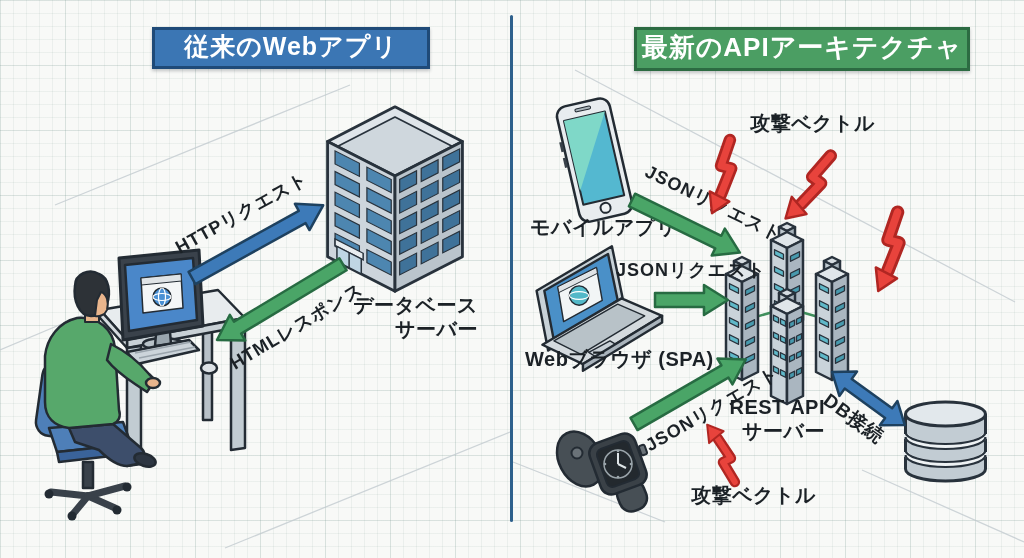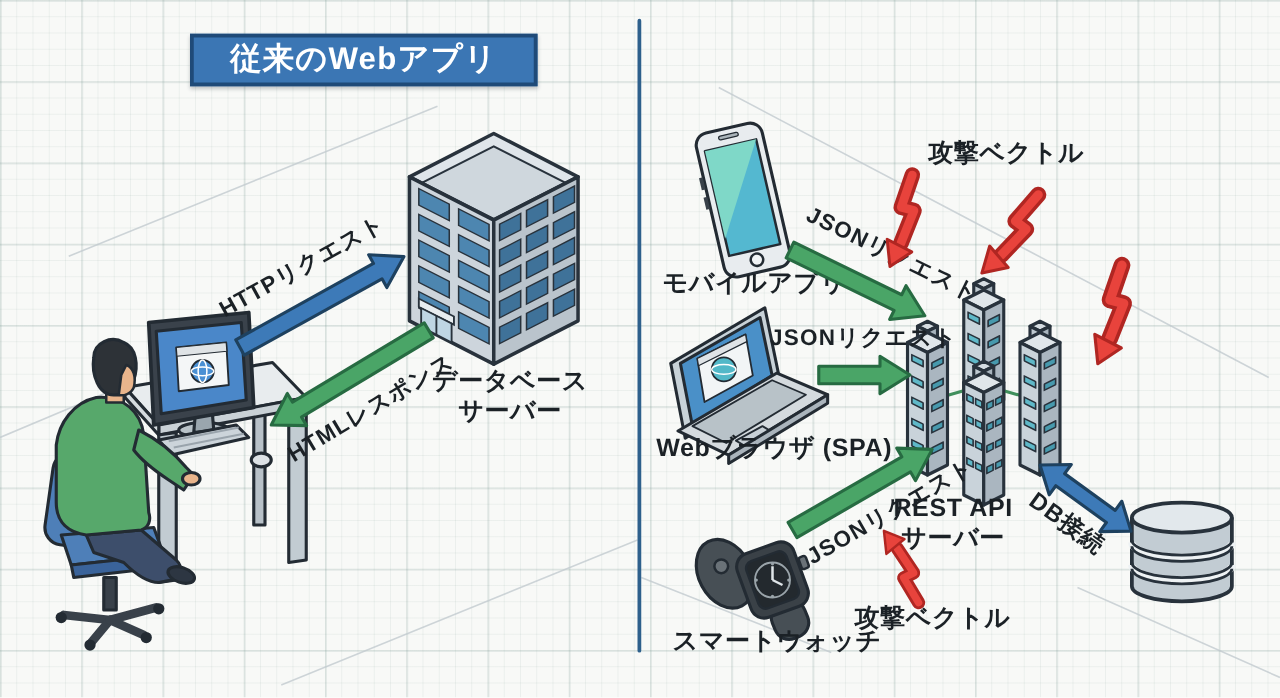--- a/index.html
+++ b/index.html
@@ -16,21 +16,21 @@
   }
   .abs{position:absolute;}
   svg{display:block;overflow:visible;}
   .header{
     position:absolute;display:flex;align-items:flex-start;justify-content:center;
     color:#fff;font-weight:800;letter-spacing:1px;
     box-shadow:0 2px 3px rgba(30,40,50,0.25);
     margin-left:36px;
   }
   .lbl{
-    position:absolute;font-weight:800;color:#1b2126;text-align:center;
+    position:absolute;font-weight:800;color:#1b2126;text-align:right;
     line-height:1.18;letter-spacing:0.5px;font-size:20px;white-space:nowrap;
   }
   .arrow{position:absolute;transform-origin:0 50%;}
   .albl{
     position:absolute;left:0;width:100%;text-align:center;font-weight:800;
     font-size:18px;color:#1b2126;white-space:nowrap;letter-spacing:1px;
   }
   .divider{position:absolute;background:#2e608c;border-radius:2px;}
 </style>
 </head>
@@ -159,20 +159,23 @@
     <svg width="147" height="30" viewBox="0 0 147 30">
       <polygon points="147,8 24,8 24,0 0,15 24,30 24,22 147,22" fill="#4aa567" stroke="#276b42" stroke-width="2.5" stroke-linejoin="round"></polygon>
     </svg>
   </div>
 
   <div class="lbl" style="left:338px;top:294px;width:140px;">
     <div>データベース</div>
     <div>サーバー</div>
   </div>
 
+  <div class="header" style="left:598px;top:27px;width:330px;height:38px;background:#4b9e63;border:3px solid #2c6b42;font-size:26px;">
+    <span>最新のAPIアーキテクチャ</span>
+  </div>
 
   <svg class="abs" style="left:550px;top:95px;" width="90" height="135" viewBox="0 0 90 135">
     <g transform="rotate(-13 45 67)" stroke="#232b33" stroke-width="2.5" stroke-linejoin="round">
       <rect x="18" y="6" width="54" height="118" rx="10" fill="#e8ecef"></rect>
       <rect x="14.5" y="40" width="3" height="10" fill="#39414a" stroke="none"></rect>
       <rect x="14.5" y="56" width="3" height="10" fill="#39414a" stroke="none"></rect>
       <rect x="24" y="20" width="42" height="86" fill="#54b8d0" stroke-width="2"></rect>
       <polygon points="24,20 66,20 24,92" fill="#7fd8c8" stroke="none"></polygon>
       <rect x="37" y="11" width="16" height="3" rx="1.5" fill="#aab4ba" stroke-width="1"></rect>
       <circle cx="45" cy="114" r="5" fill="#f0f3f5" stroke-width="2"></circle>
@@ -206,21 +209,20 @@
       <circle cx="66" cy="59" r="14" fill="none" stroke="#9aa4aa" stroke-width="1.5"></circle>
       <line x1="66" y1="59" x2="66" y2="48" stroke="#dfe5e8" stroke-width="2"></line>
       <line x1="66" y1="59" x2="74" y2="63" stroke="#dfe5e8" stroke-width="2"></line>
       <circle cx="66" cy="46" r="1.3" fill="#9aa4aa" stroke="none"></circle>
       <circle cx="66" cy="72" r="1.3" fill="#9aa4aa" stroke="none"></circle>
       <circle cx="53" cy="59" r="1.3" fill="#9aa4aa" stroke="none"></circle>
       <circle cx="79" cy="59" r="1.3" fill="#9aa4aa" stroke="none"></circle>
       <rect x="88" y="40" width="6" height="10" rx="2" transform="rotate(-20 91 45)" fill="#6a7278" stroke-width="2"></rect>
     </g>
   </svg>
-  <div class="lbl" style="left:538px;top:502px;width:140px;">スマートウォッチ</div>
 
   <svg class="abs" style="left:712px;top:218px;" width="150" height="195" viewBox="0 0 150 195">
     <g stroke="#28323c" stroke-width="2.5" stroke-linejoin="round">
 
       <g>
         <polygon points="75,5 83,9 75,13 67,9" fill="#d5dce1"></polygon>
         <polygon points="67,9 75,13 75,21 67,17" fill="#bfc9d0"></polygon>
         <polygon points="75,13 83,9 83,17 75,21" fill="#a8b4bd"></polygon>
         <polygon points="75,14 91,22 75,30 59,22" fill="#e0e6ea"></polygon>
         <polygon points="59,22 75,30 75,110 59,102" fill="#c9d3da"></polygon>

